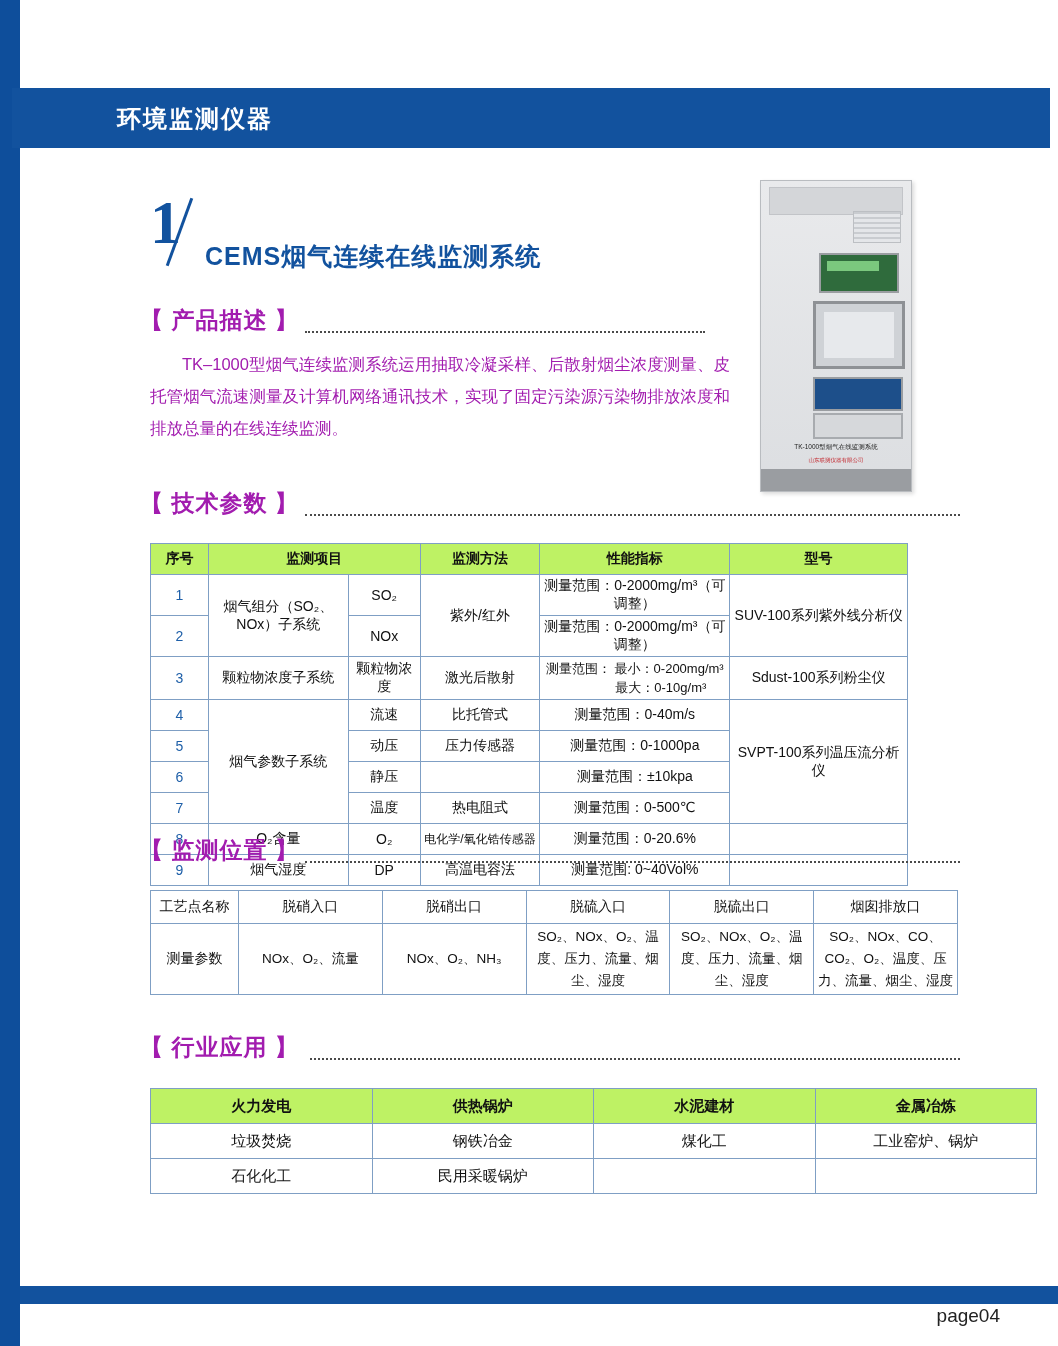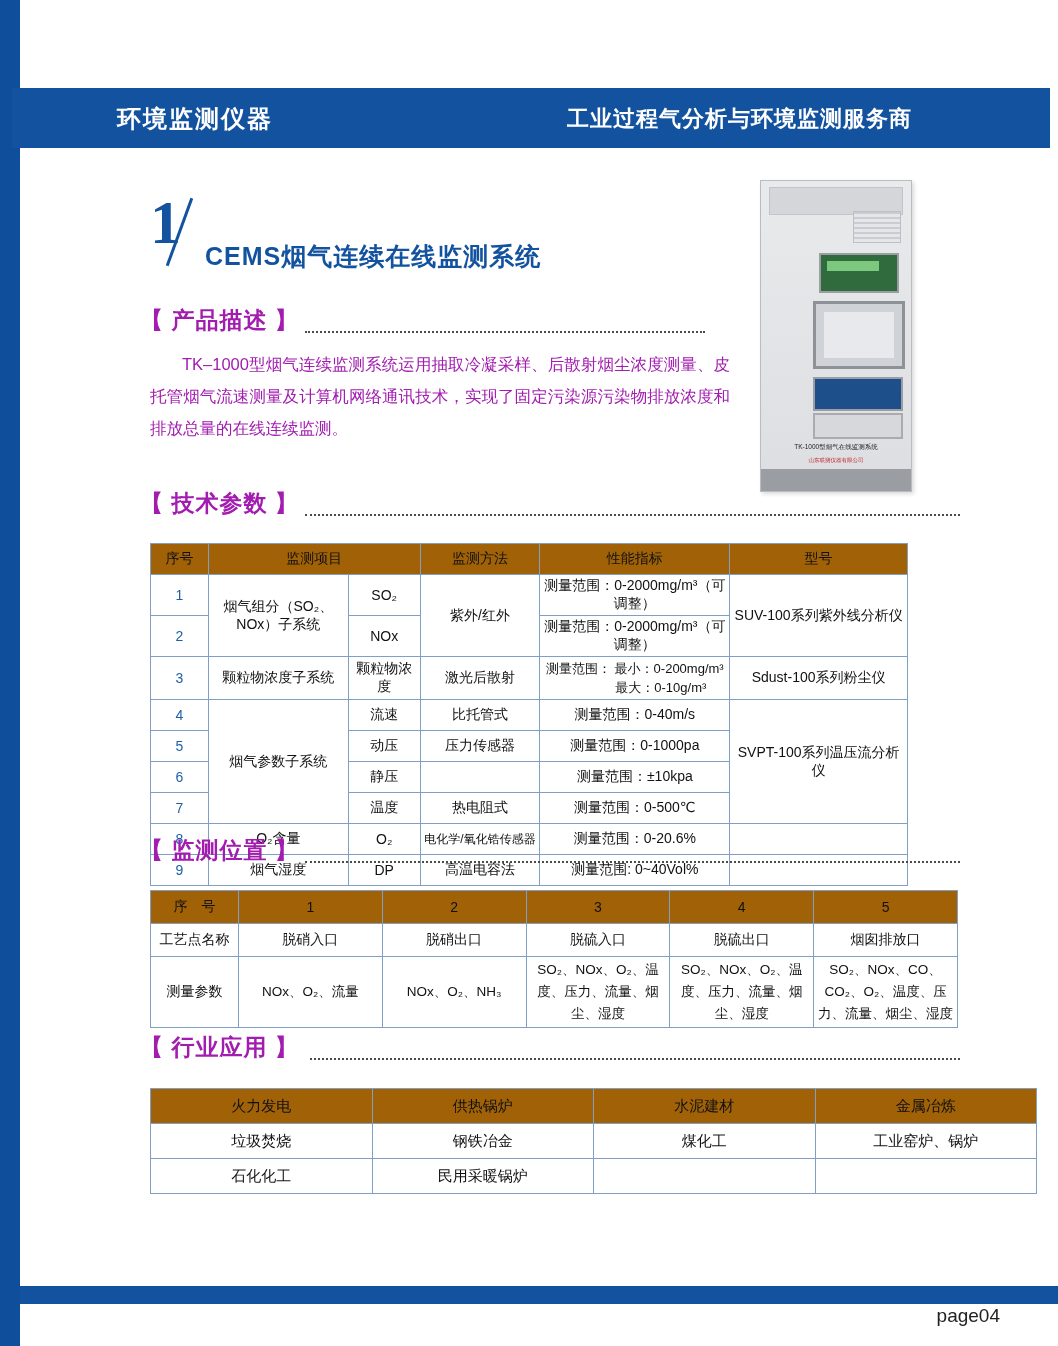--- a/index.html
+++ b/index.html
@@ -129,42 +129,41 @@
     background:#9a9da1;
   }
   
   table{border-collapse:collapse;position:absolute;font-size:14px;color:#111;}
   table td,table th{
     border:1px solid #7f9fc4;
     text-align:center;
     padding:2px 3px;
     font-weight:normal;
   }
-  .thead td{background:#a16207;font-weight:normal;height:28px;}
+  .thead td{background:#bef264;font-weight:bold;height:28px;}
   .blue-idx{color:#1e5fa8;}
   
   #tech-table{left:150px;top:543px;width:758px;}
   #tech-table td{height:26px;}
   
   #pos-table{left:150px;top:890px;width:808px;}
   #pos-table td{height:28px;}
   
   #ind-table{left:150px;top:1088px;width:887px;}
   #ind-table td{height:30px;font-size:15px;}
 </style>
 </head>
 <body>
 
 <div class="page">
 
   <div class="left-bar"></div>
 
   <div class="header">
     <div class="h-left">环境监测仪器</div>
-    <div class="h-right">工业过程气分析与环境监测服务商</div>
   </div>
 
   <div class="big-num">1</div>
   <div class="slash"></div>
   <div class="main-title">CEMS烟气连续在线监测系统</div>
 
   <div class="sec" style="left:140px;top:305px;">【 产品描述 】</div>
   <div class="dots" style="left:305px;top:330px;width:400px;"></div>
   <div class="desc">TK–1000型烟气连续监测系统运用抽取冷凝采样、后散射烟尘浓度测量、皮托管烟气流速测量及计算机网络通讯技术，实现了固定污染源污染物排放浓度和排放总量的在线连续监测。</div>
 
@@ -277,28 +276,20 @@
   <table id="pos-table">
     <colgroup>
       <col style="width:88px">
         <col style="width:144px">
         <col style="width:144px">
       <col style="width:144px">
         <col style="width:144px">
         <col style="width:144px">
     </colgroup>
     <tbody>
-        <tr class="thead">
-      <td>序　号</td>
-      <td>1</td>
-      <td>2</td>
-      <td>3</td>
-      <td>4</td>
-      <td>5</td>
-    </tr>
     <tr>
       <td>工艺点名称</td>
       <td>脱硝入口</td>
       <td>脱硝出口</td>
       <td>脱硫入口</td>
       <td>脱硫出口</td>
       <td>烟囱排放口</td>
     </tr>
     <tr>
       <td>测量参数</td>

